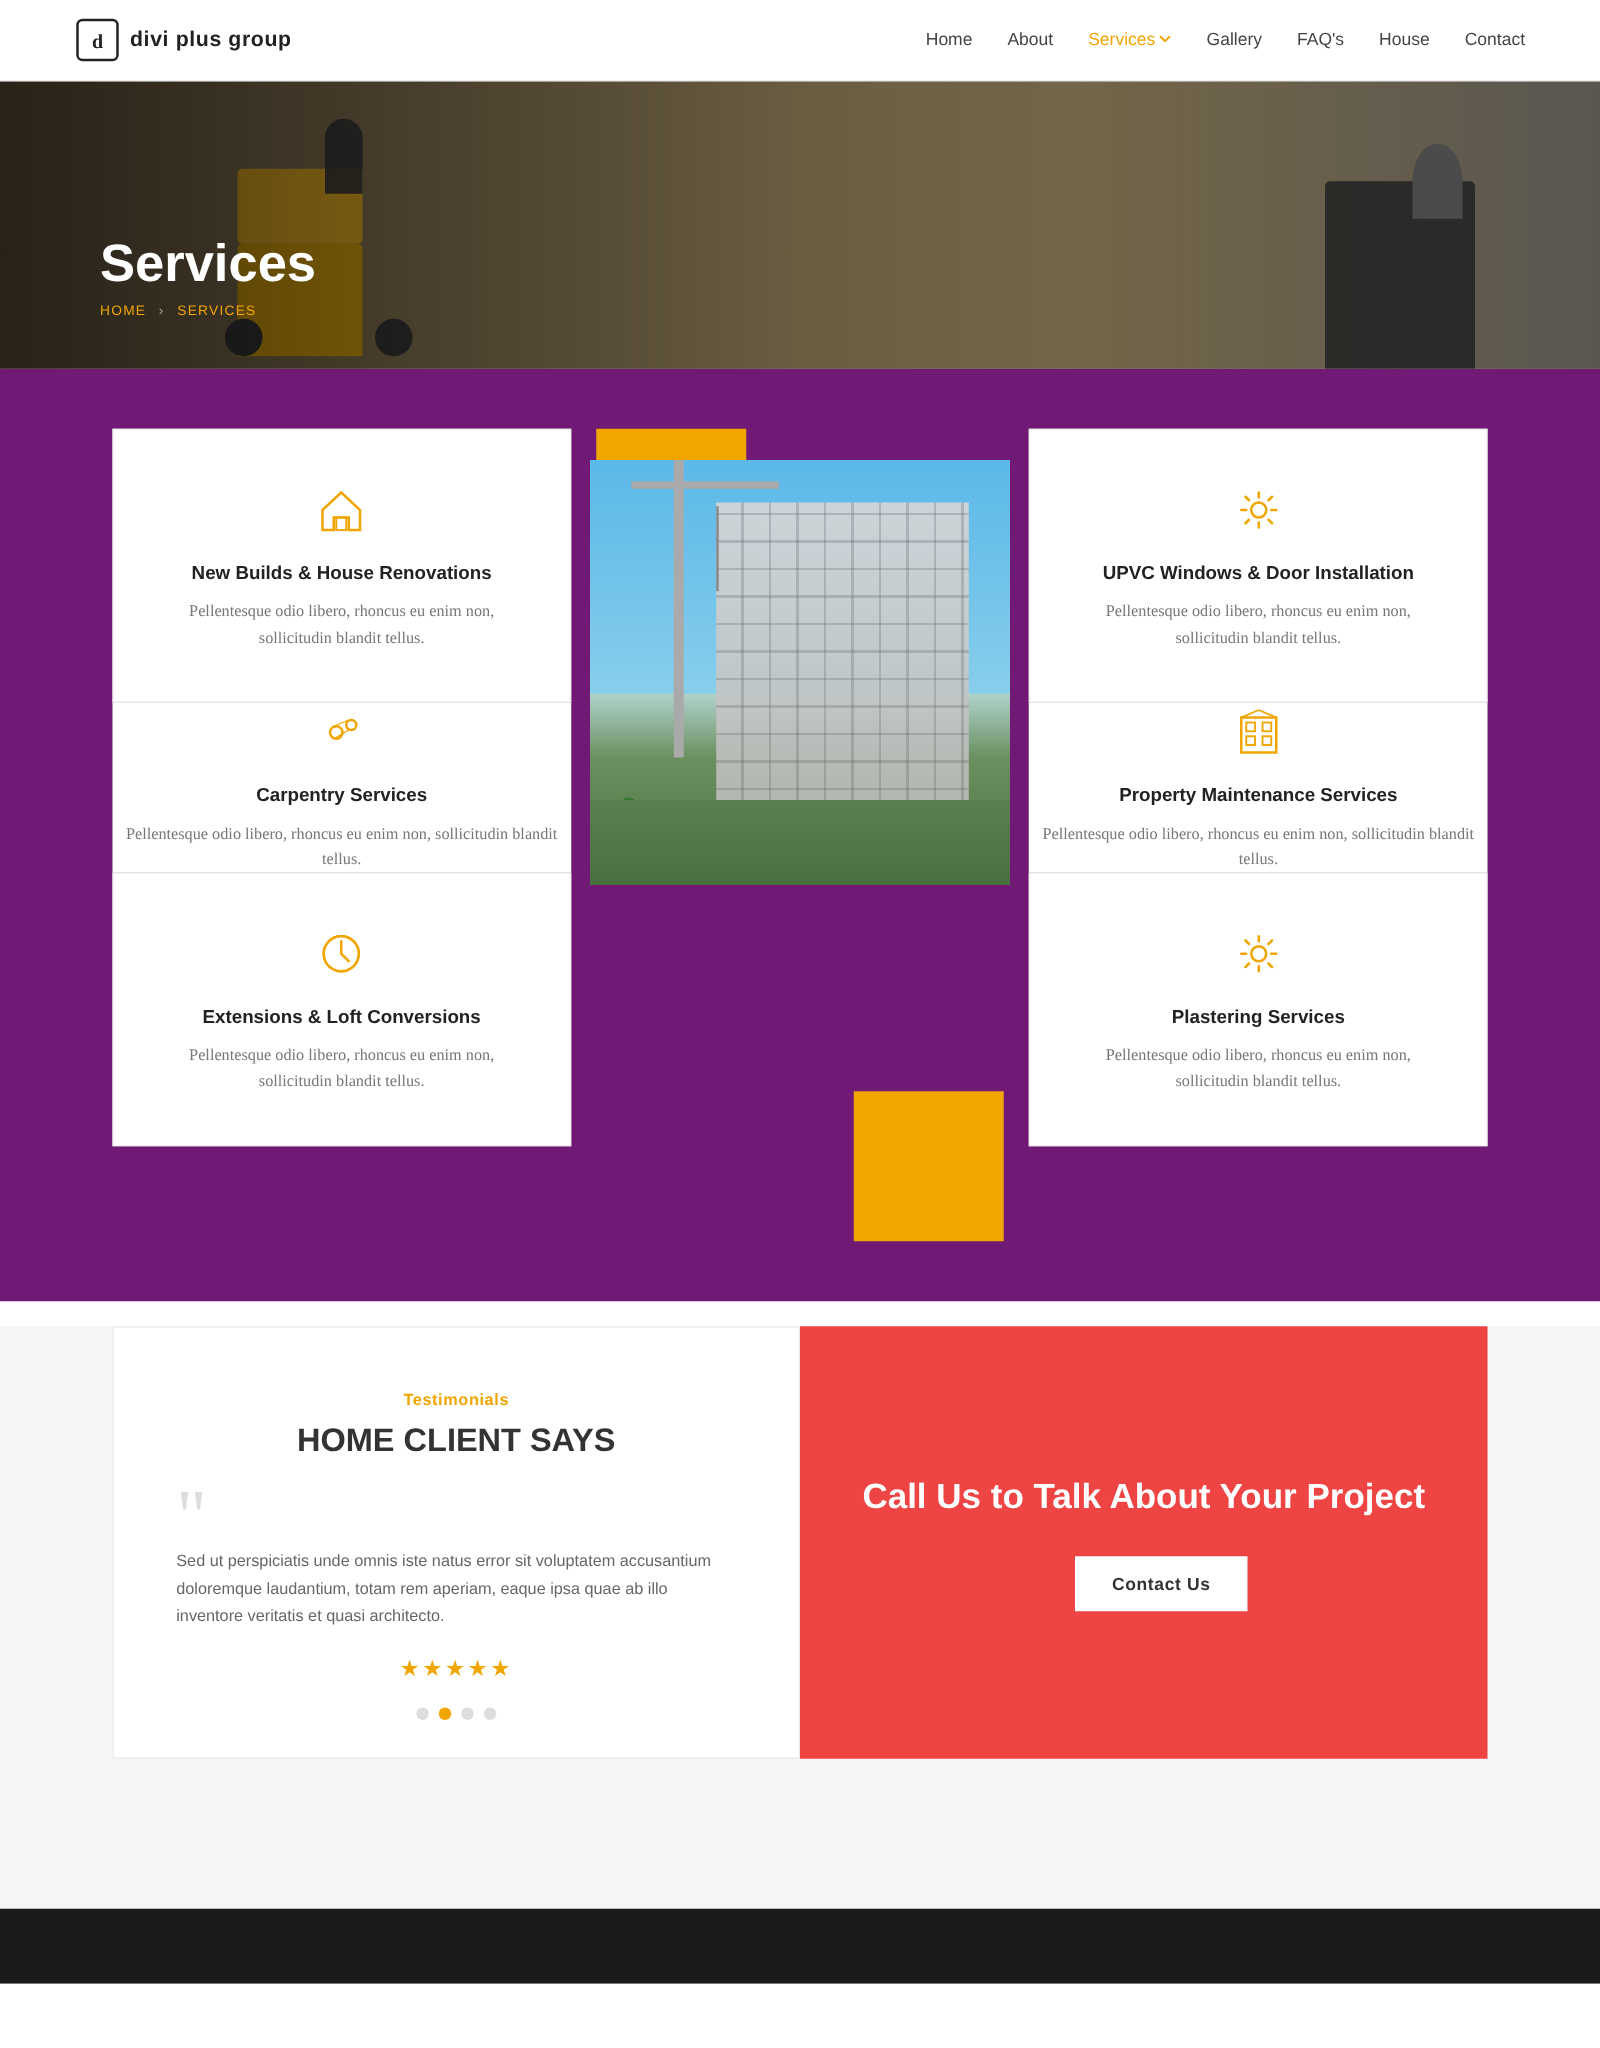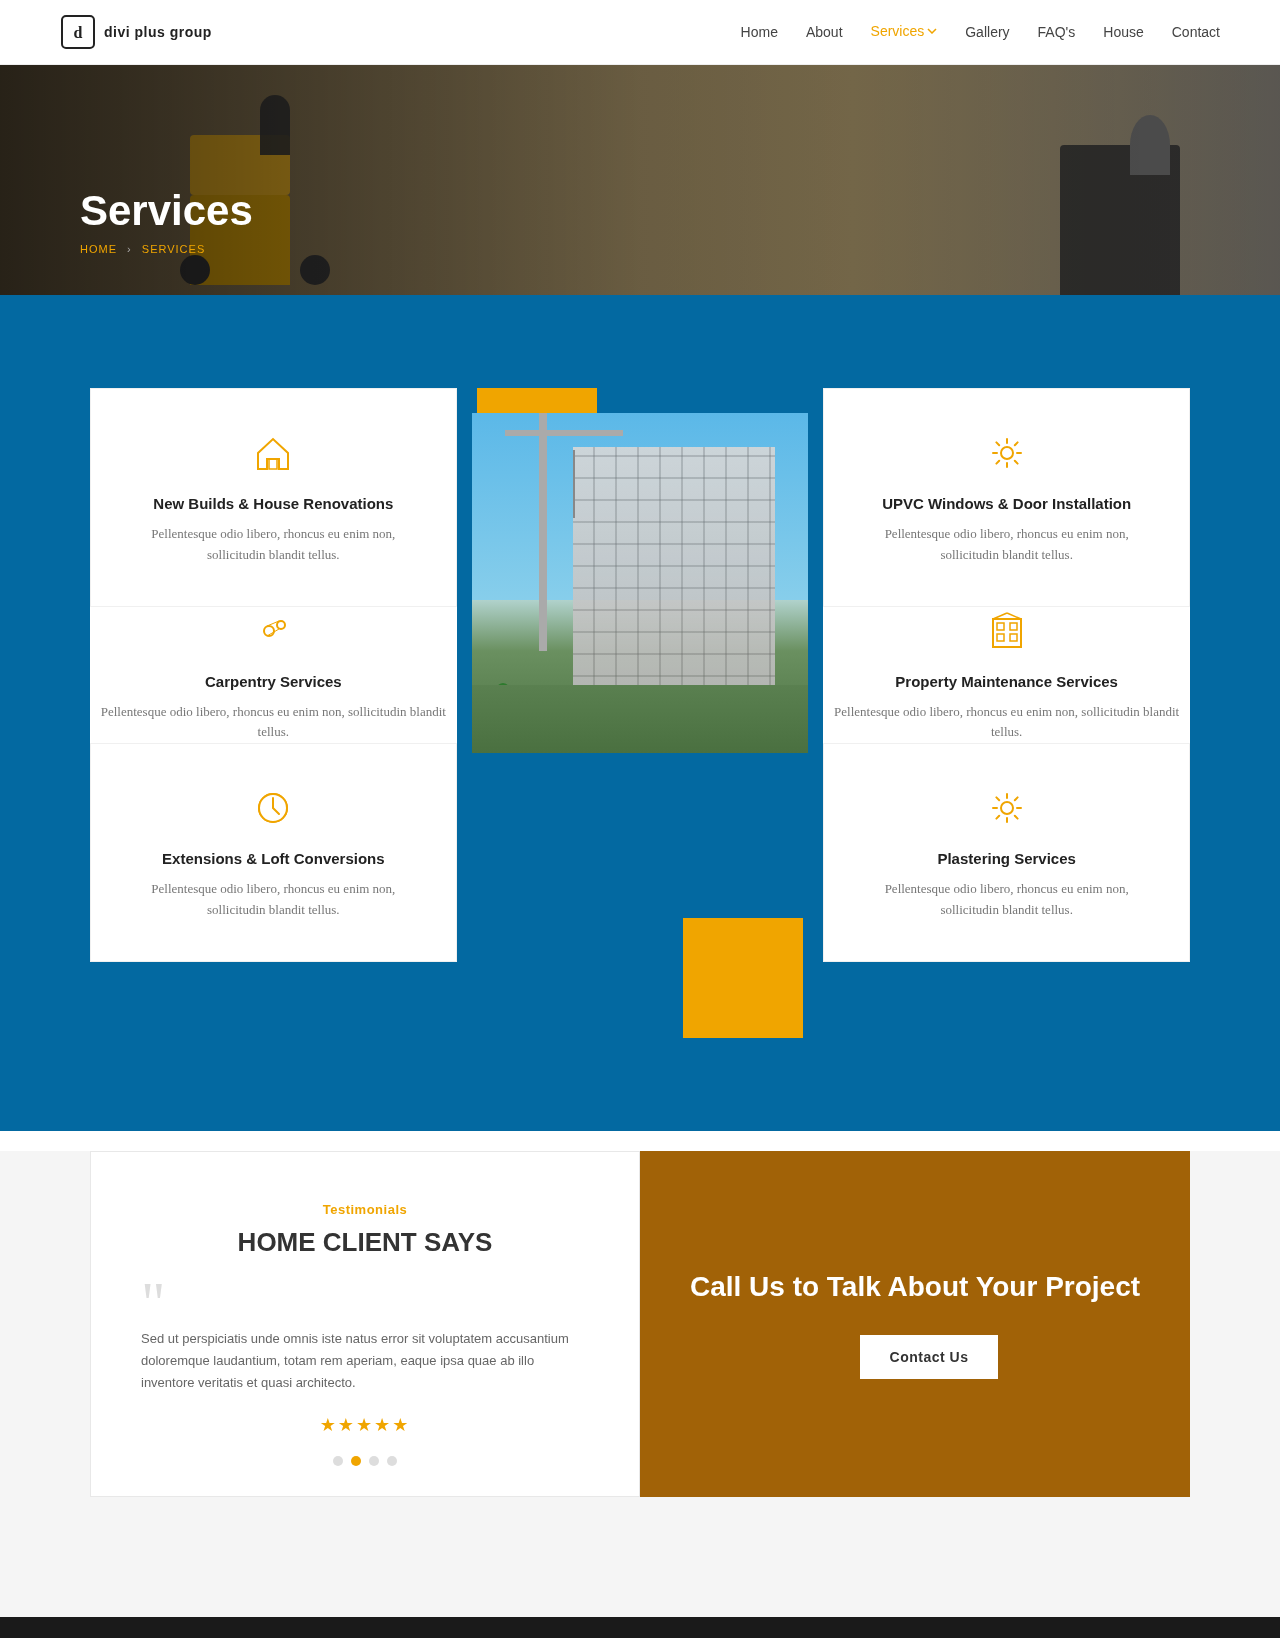--- a/index.html
+++ b/index.html
@@ -6,21 +6,21 @@
     body { font-family: 'Georgia', serif; color: #333; background: #fff; width: 1280px; }
 
     
     nav {
       display: flex; align-items: center; justify-content: space-between;
       padding: 14px 60px; background: #fff; border-bottom: 1px solid #eee;
       position: relative; z-index: 10;
     }
     .logo { display: flex; align-items: center; gap: 8px; }
     .logo-icon { width: 36px; height: 36px; }
-    .logo-text { font-size: 14px; font-weight: 600; color: #222; letter-spacing: 0.5px; font-family: sans-serif; }
+    .logo-text { font-size: 17px; font-weight: 600; color: #222; letter-spacing: 0.5px; font-family: sans-serif; }
     .nav-links { display: flex; gap: 28px; list-style: none; }
     .nav-links li a { text-decoration: none; color: #444; font-size: 14px; font-family: sans-serif; }
     .nav-links li a.active { color: #f0a500; }
     .nav-dropdown { display: flex; align-items: center; gap: 3px; }
 
     
     .hero {
       position: relative; height: 230px; overflow: hidden;
       background: #555;
     }
@@ -36,21 +36,21 @@
     }
     .hero-content {
       position: absolute; bottom: 40px; left: 80px; z-index: 2; color: #fff;
     }
     .hero-content h1 { font-size: 42px; font-weight: 700; font-family: sans-serif; margin-bottom: 8px; }
     .breadcrumb { font-size: 11px; color: #ddd; font-family: sans-serif; letter-spacing: 1px; text-transform: uppercase; }
     .breadcrumb span { color: #f0a500; }
 
     
     .services-section {
-      padding: 93px 80px; background: #0369a1;
+      padding: 48px 80px; background: #701a75;
     }
     .services-grid {
       display: grid; grid-template-columns: 1fr 1fr 1fr; gap: 0;
       max-width: 1100px; margin: 0 auto;
     }
     .service-card {
       padding: 40px 30px; text-align: center; background: #fff;
       border: 1px solid #f0f0f0;
     }
     .service-card:nth-child(2) {
@@ -109,21 +109,21 @@
     }
     .reviewer-name { font-size: 14px; font-weight: 700; font-family: sans-serif; color: #222; }
     .dots { display: flex; justify-content: center; gap: 8px; margin-top: 20px; }
     .dot {
       width: 10px; height: 10px; border-radius: 50%;
       background: #ddd;
     }
     .dot.active { background: #f0a500; }
 
     .cta-card {
-      background: #a16207; display: flex; flex-direction: column;
+      background: #ef4444; display: flex; flex-direction: column;
       align-items: center; justify-content: center; padding: 50px 40px;
     }
     .cta-title {
       font-size: 28px; font-weight: 700; color: #fff; text-align: center;
       font-family: sans-serif; margin-bottom: 30px; line-height: 1.3;
     }
     .cta-button {
       background: #fff; color: #333; border: none; padding: 14px 30px;
       font-size: 14px; font-weight: 600; font-family: sans-serif;
       cursor: pointer; letter-spacing: 0.5px; margin-left: 28px;

